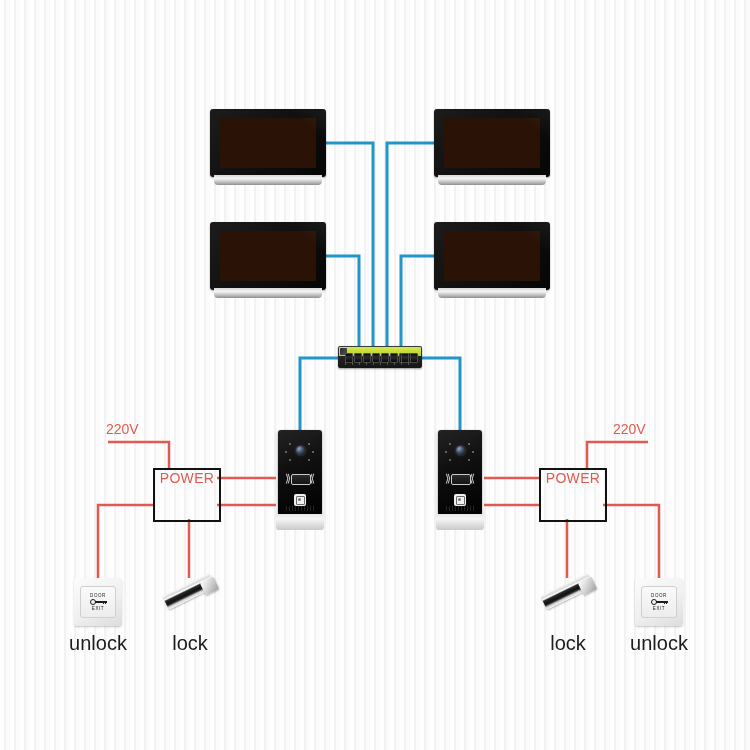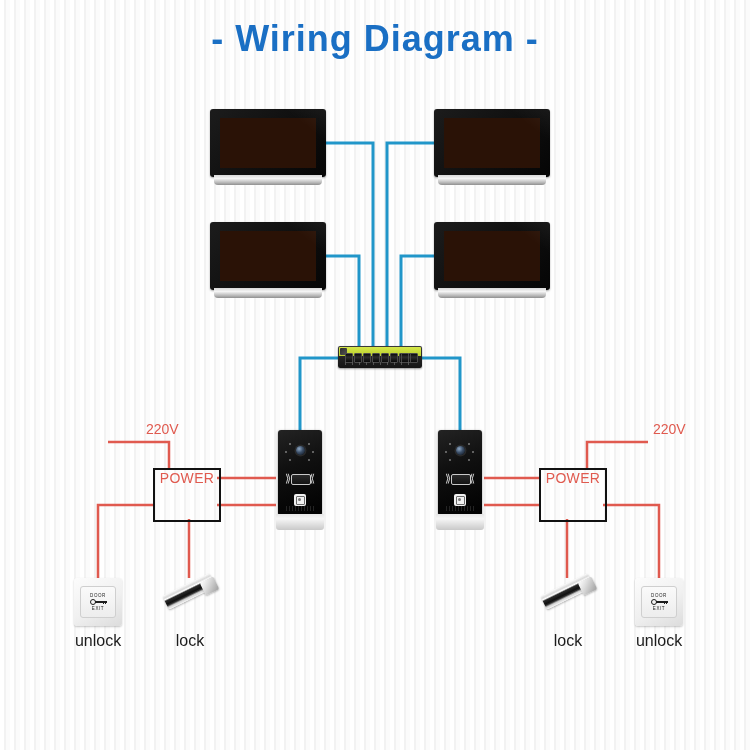--- a/index.html
+++ b/index.html
@@ -250,21 +250,20 @@
     font-weight: normal;
     letter-spacing: .3px;
   }
 
   
   .volt {
     position: absolute;
     color: #e05a4f;
     font-size: 14px;
     white-space: pre;
-    margin-left: 40px;
   }
 
   
   .unlock {
     position: absolute;
     width: 48px; height: 48px;
     background: linear-gradient(150deg, #fcfcfc 0%, #f0f0f0 55%, #dcdcdc 100%);
     border-radius: 3px;
     box-shadow: 0 1px 2px rgba(0,0,0,.22);
     display: flex;
@@ -339,32 +338,31 @@
     width: 15px; height: 14px;
     transform: rotate(-26deg);
     background: linear-gradient(140deg, #ffffff 0%, #dcdcdc 40%, #9f9f9f 100%);
     border-radius: 2px;
     box-shadow: 0 1px 2px rgba(0,0,0,.28);
   }
 
   
   .caption {
     position: absolute;
-    font-size: 16px;
+    font-size: 20px;
     color: #1c1c1c;
     white-space: pre;
     text-align: center;
   }
 </style>
 </head>
 <body>
 
 <div id="stage">
 
-  <div id="title">- Wiring Diagram -</div>
 
   <svg id="wires" viewBox="0 0 750 750">
     <g stroke="#2196c9" stroke-width="3" fill="none" stroke-linecap="butt">
 
       <path d="M326 143 H373 V350"></path>
 
       <path d="M434 143 H387 V350"></path>
 
       <path d="M326 256 H359 V350"></path>
 

